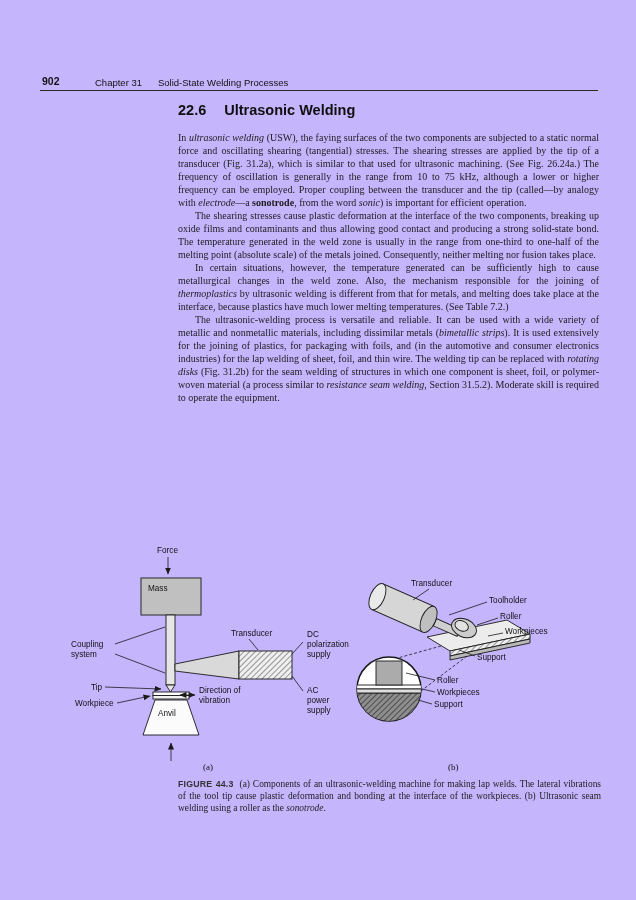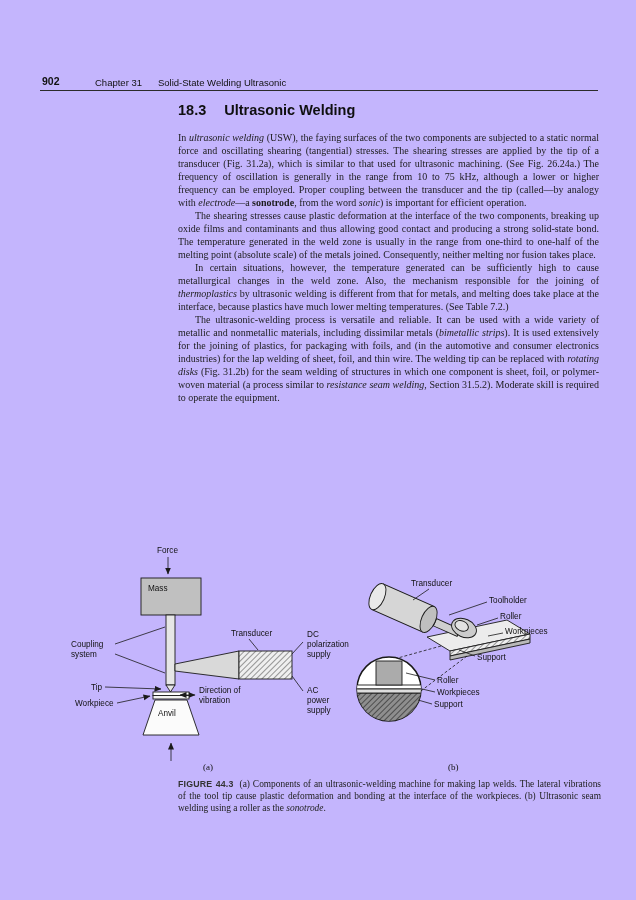--- a/index.html
+++ b/index.html
@@ -42,26 +42,26 @@
     font-size: 8.8px; color: #333; letter-spacing: 0.2px; margin-right: 6px; }
 </style>
 </head>
 <body>
 
 <div class="page">
 
   <div class="running-head">
     <span class="rh-num">902</span>
     <span class="rh-chapter">Chapter 31</span>
-    <span class="rh-title">Solid-State Welding Ultrasonic</span>
+    <span class="rh-title">Solid-State Welding Processes</span>
   </div>
   <div class="rule"></div>
 
   <div class="section-heading">
-    <span class="num">18.3</span><span>Ultrasonic Welding</span>
+    <span class="num">22.6</span><span>Ultrasonic Welding</span>
   </div>
 
   <div class="body-text">
     <p><span>In </span><span class="it">ultrasonic welding</span><span> (USW), the faying surfaces of the two components are subjected to a static normal force and oscillating shearing (tangential) stresses. The shearing stresses are applied by the tip of a transducer (Fig. 31.2a), which is similar to that used for ultrasonic machining. (See Fig. 26.24a.) The frequency of oscillation is generally in the range from 10 to 75 kHz, although a lower or higher frequency can be employed. Proper coupling between the transducer and the tip (called—by analogy with </span><span class="it">electrode</span><span>—a </span><span class="bd">sonotrode</span><span>, from the word </span><span class="it">sonic</span><span>) is important for efficient operation.</span></p>
     <p><span>The shearing stresses cause plastic deformation at the interface of the two components, breaking up oxide films and contaminants and thus allowing good contact and producing a strong solid-state bond. The temperature generated in the weld zone is usually in the range from one-third to one-half of the melting point (absolute scale) of the metals joined. Consequently, neither melting nor fusion takes place.</span></p>
     <p><span>In certain situations, however, the temperature generated can be sufficiently high to cause metallurgical changes in the weld zone. Also, the mechanism responsible for the joining of </span><span class="it">thermoplastics</span><span> by ultrasonic welding is different from that for metals, and melting does take place at the interface, because plastics have much lower melting temperatures. (See Table 7.2.)</span></p>
     <p><span>The ultrasonic-welding process is versatile and reliable. It can be used with a wide variety of metallic and nonmetallic materials, including dissimilar metals (</span><span class="it">bimetallic strips</span><span>). It is used extensively for the joining of plastics, for packaging with foils, and (in the automotive and consumer electronics industries) for the lap welding of sheet, foil, and thin wire. The welding tip can be replaced with </span><span class="it">rotating disks</span><span> (Fig. 31.2b) for the seam welding of structures in which one component is sheet, foil, or polymer-woven material (a process similar to </span><span class="it">resistance seam welding</span><span>, Section 31.5.2). Moderate skill is required to operate the equipment.</span></p>
   </div>
 
   <div class="figure-area">

